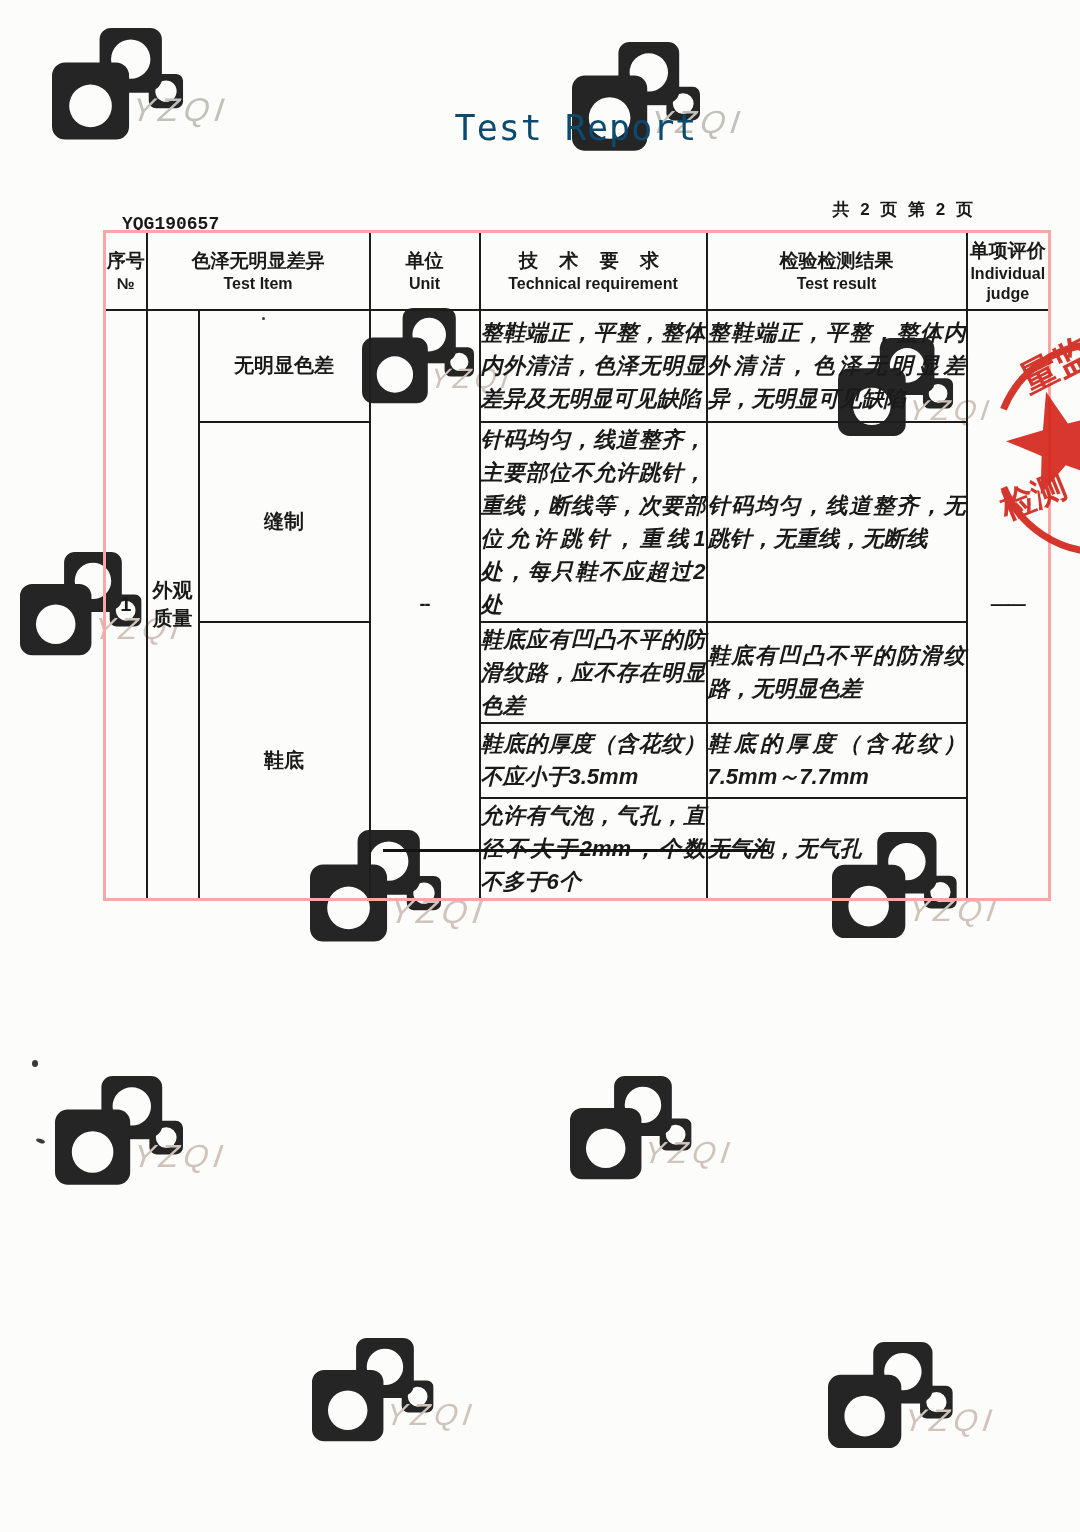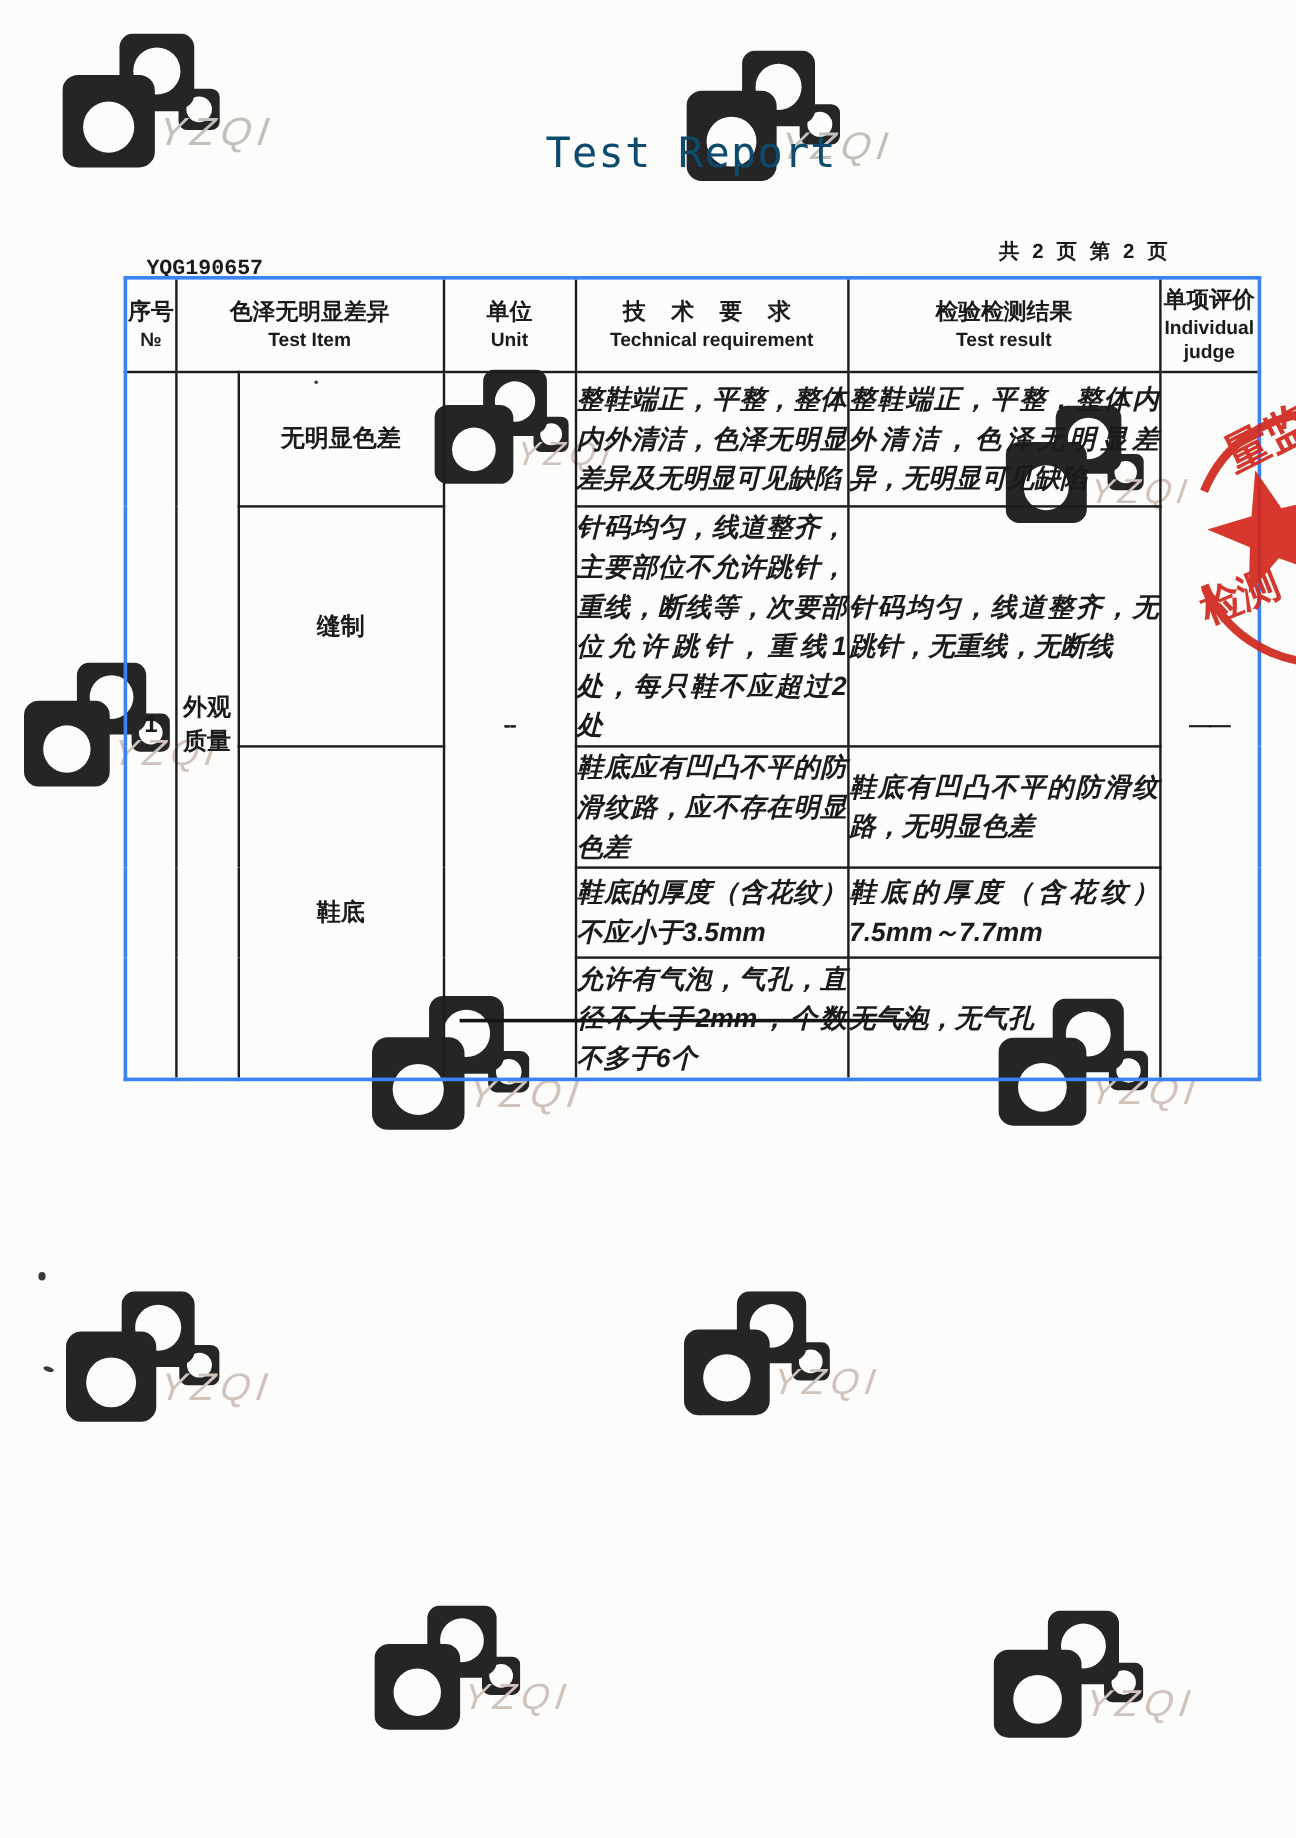--- a/index.html
+++ b/index.html
@@ -29,21 +29,21 @@
   .page-info{position:absolute;right:104px;top:198px;font-size:17px;font-weight:600;letter-spacing:3px;z-index:2;}
   
   table.report{
     position:absolute;left:103px;top:230px;width:945px;z-index:2;
     border-collapse:collapse;table-layout:fixed;background:transparent;
   }
   table.report td,table.report th{
     border:2px solid #1c1c1c;padding:0;vertical-align:middle;
     background:transparent;font-weight:600;
   }
-  table.report{border:3px solid #3b82f6;}
+  table.report{border:3px solid #fca5a5;}
   .h-cn{font-size:19px;text-align:center;line-height:1.35;}
   .h-en{font-size:16px;text-align:center;line-height:1.25;font-weight:600;}
   .c-center{font-size:20px;text-align:center;}
   .wrap2{width:2.3em;margin:15px auto;line-height:1.4;text-align:center;}
   .txt{font-size:22px;line-height:1.5;padding:4px 6px;text-align:justify;font-style:italic;}
   .dash{font-size:18px;text-align:center;letter-spacing:-1px;}
   
   .stamp{position:absolute;left:998px;top:322px;z-index:3;opacity:.92;}
   .stamp text{font-weight:bold;fill:#d0271c;}
   

